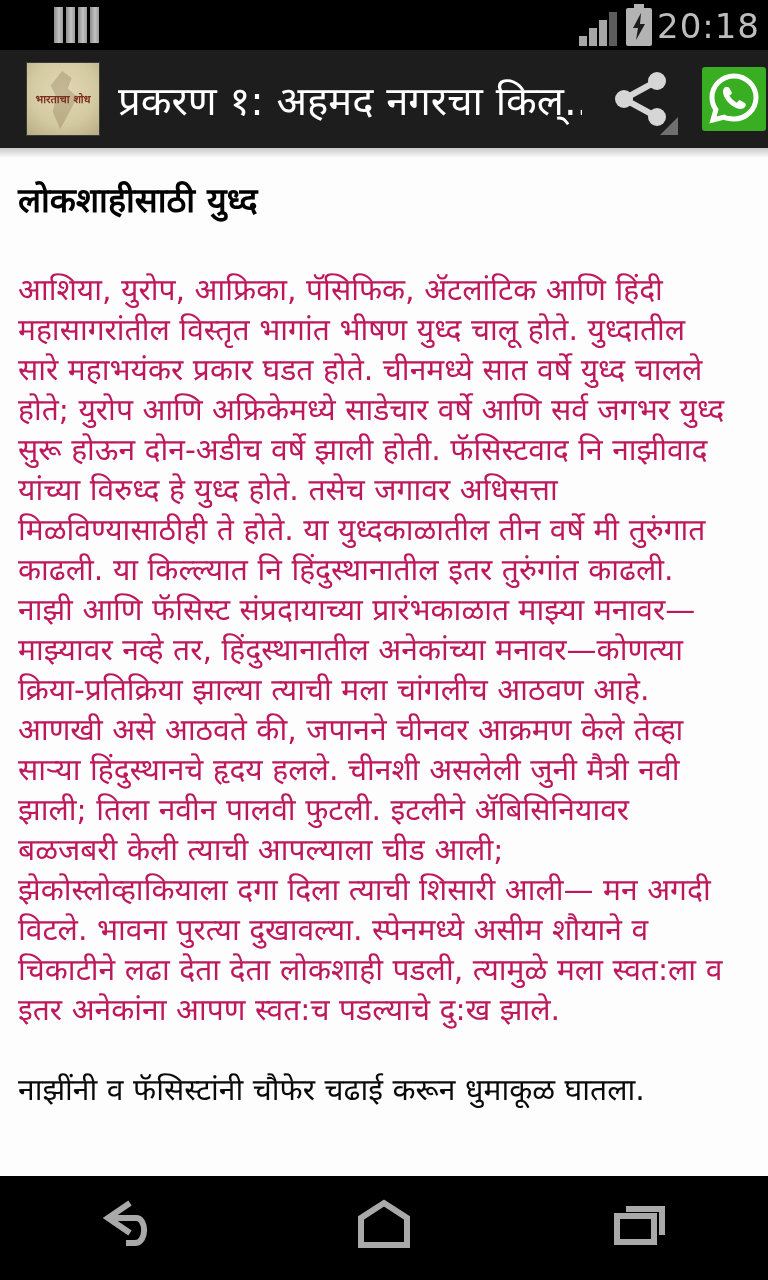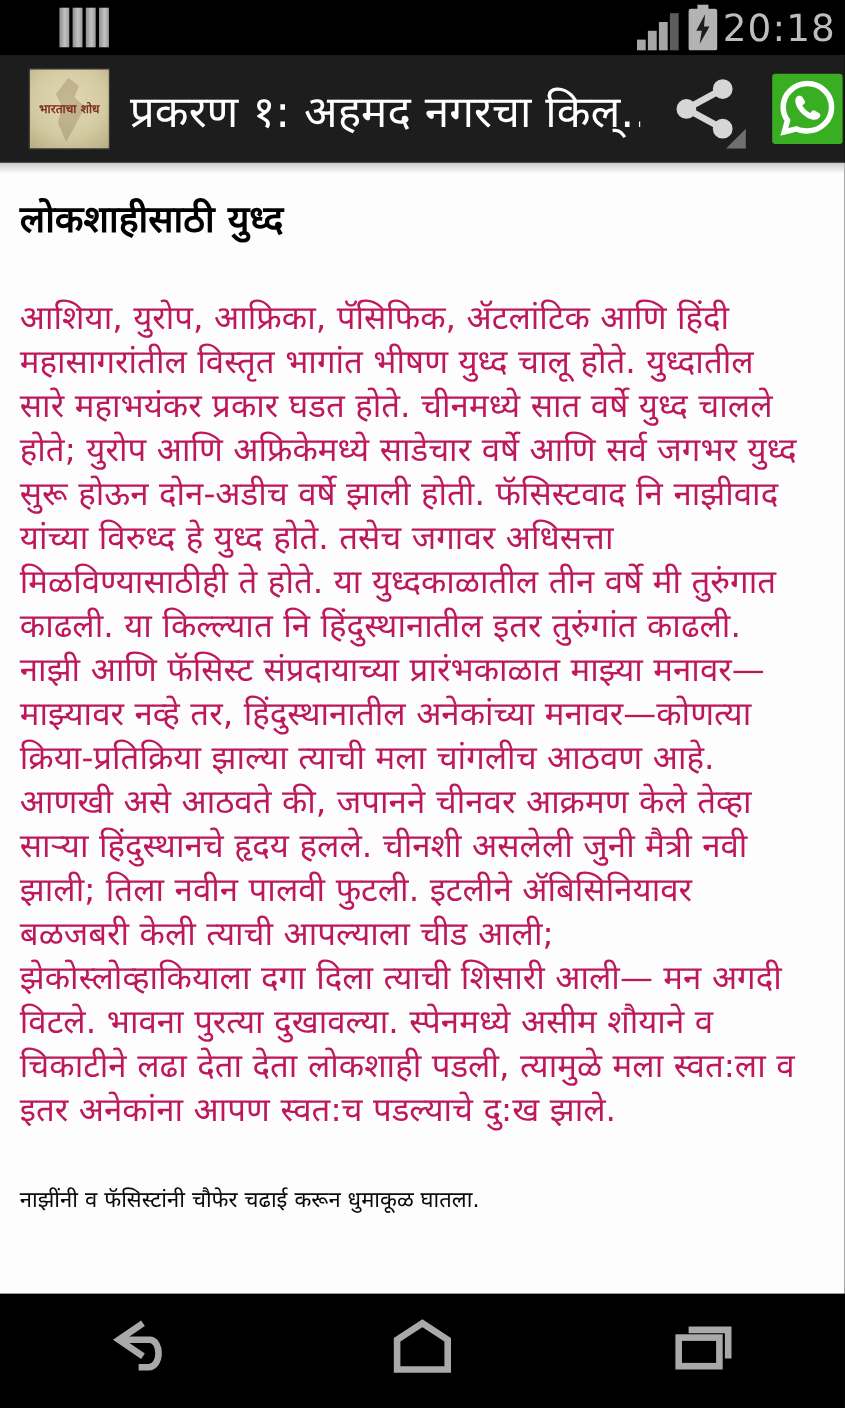--- a/index.html
+++ b/index.html
@@ -70,21 +70,21 @@
     font-size: 34px; font-weight: bold; color: #000;
     margin: 14px 0 0 0; line-height: 44px;
   }
   .body-para {
     margin-top: 48px;
     font-size: 30px; color: #be185d; line-height: 40px;
     white-space: pre-line;
   }
   .body-para-2 {
     margin-top: 40px;
-    font-size: 20px; color: #0a0a0a; line-height: 40px;
+    font-size: 30px; color: #0a0a0a; line-height: 40px;
     white-space: pre-line;
   }
 
   
   .nav-bar {
     height: 96px; background: #000;
     display: flex; align-items: center;
   }
   .nav-btn { flex: 1 1 0; display: flex; align-items: center; justify-content: center; height: 100%; }
 </style>

